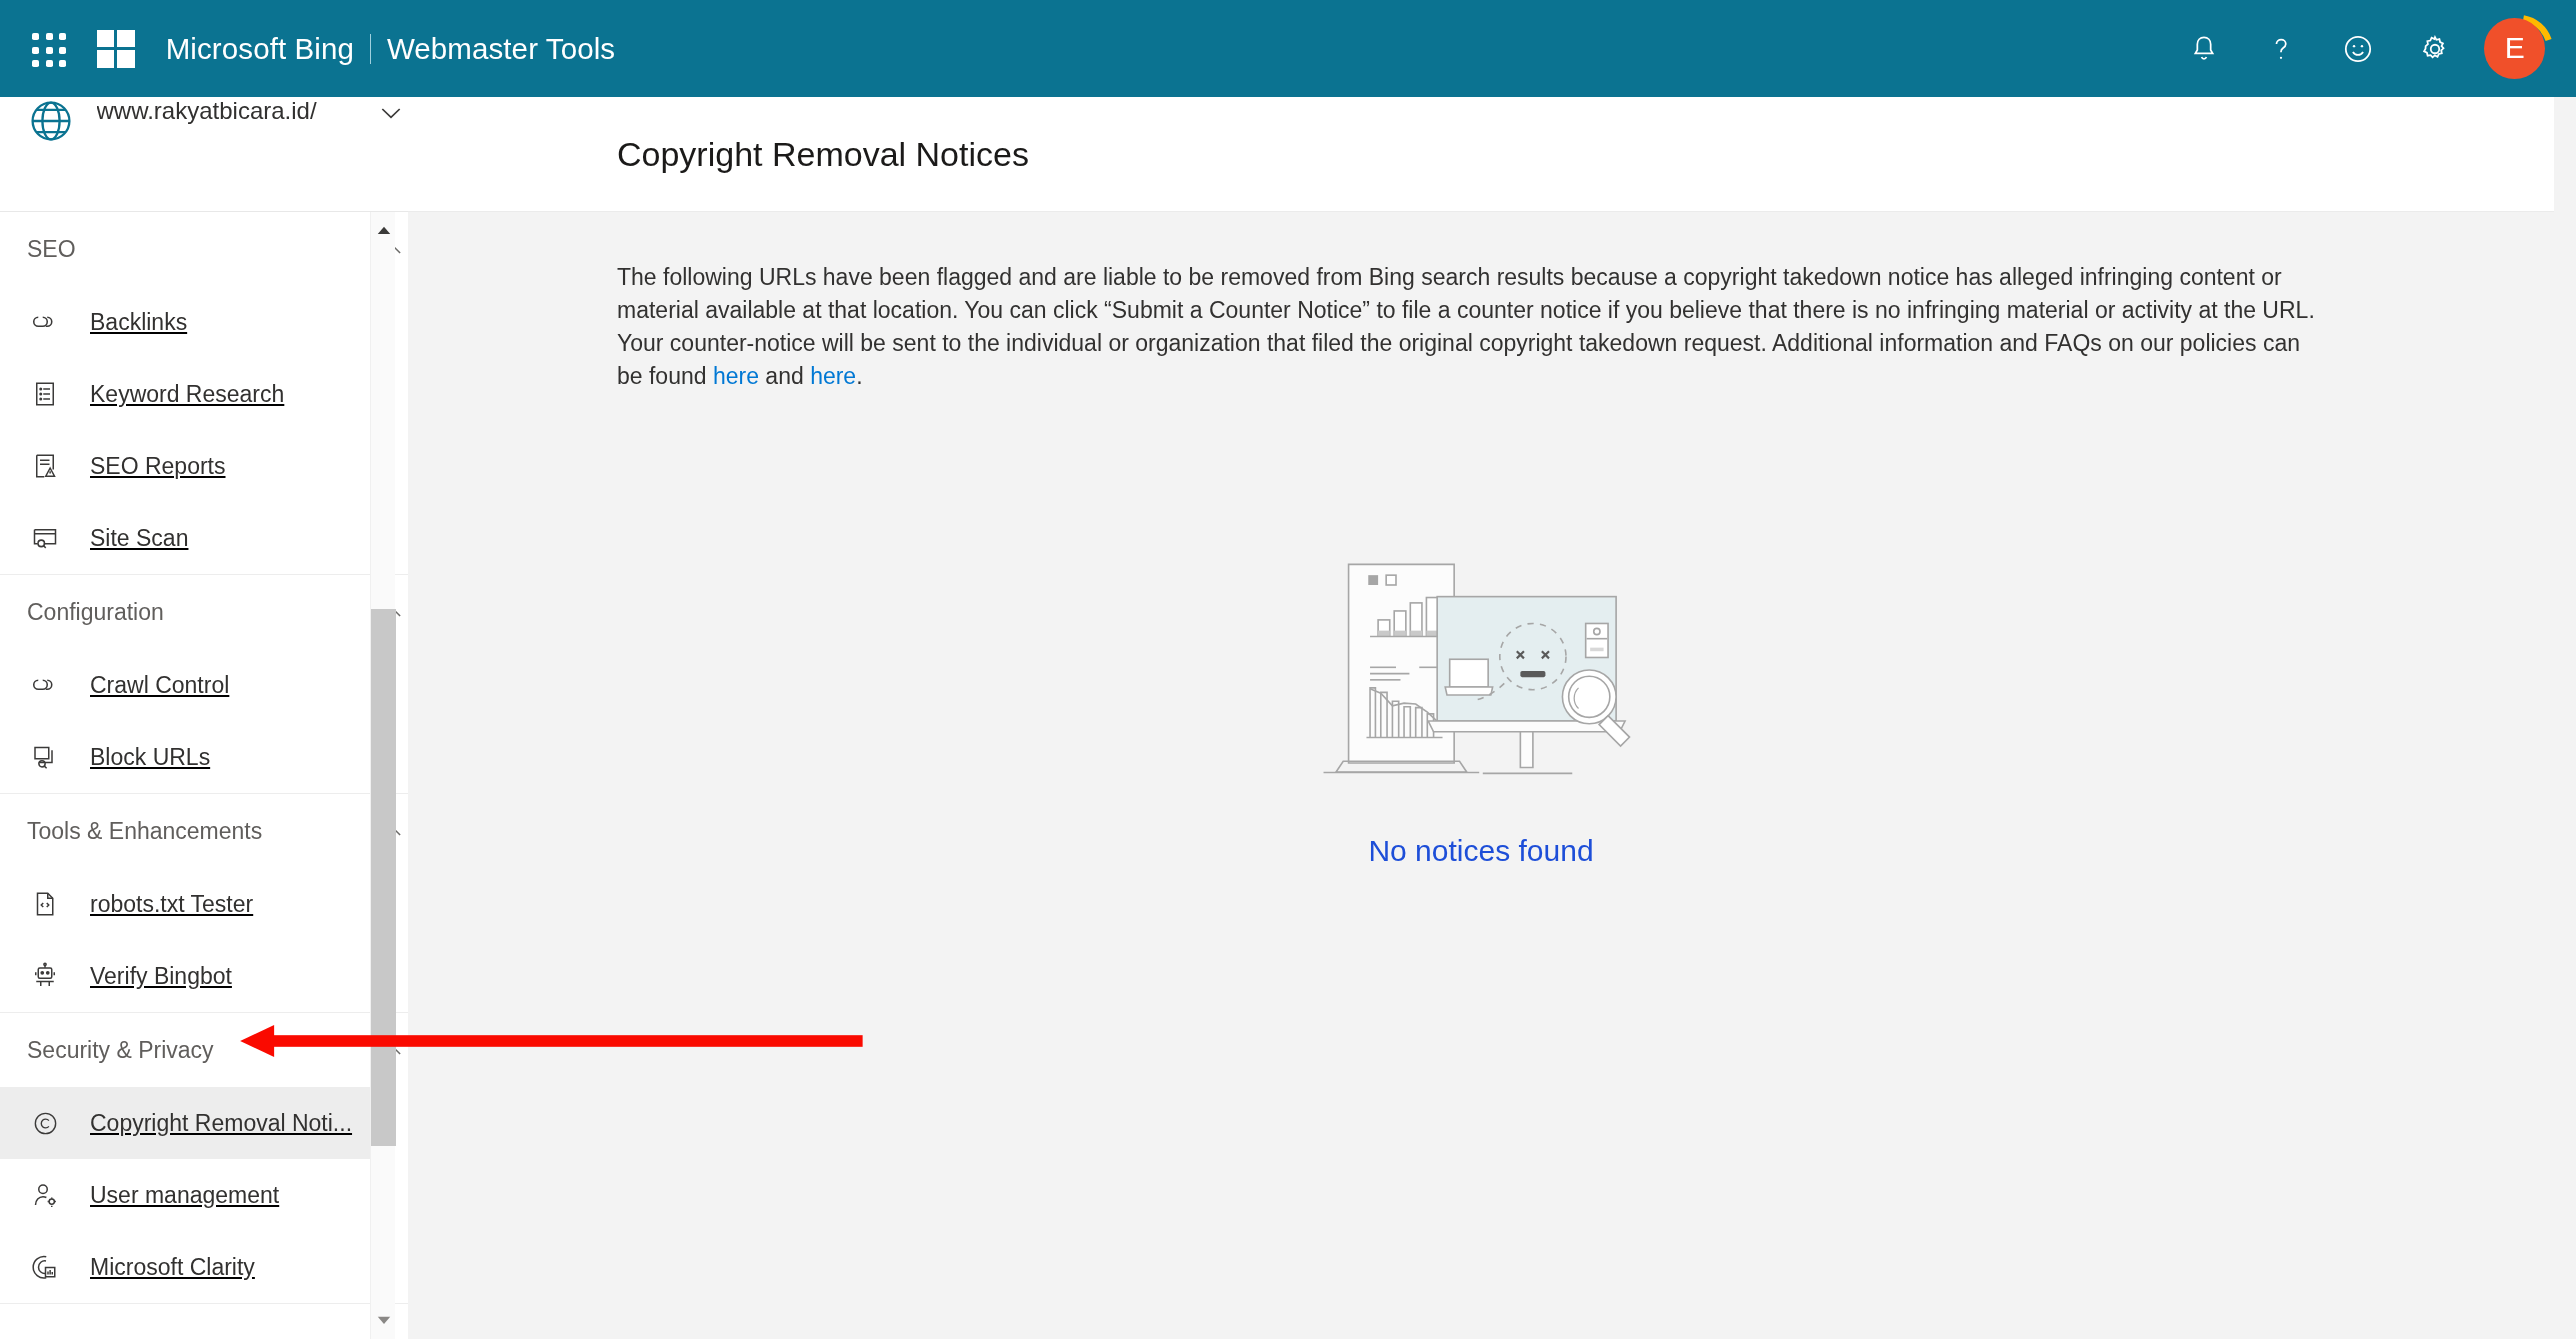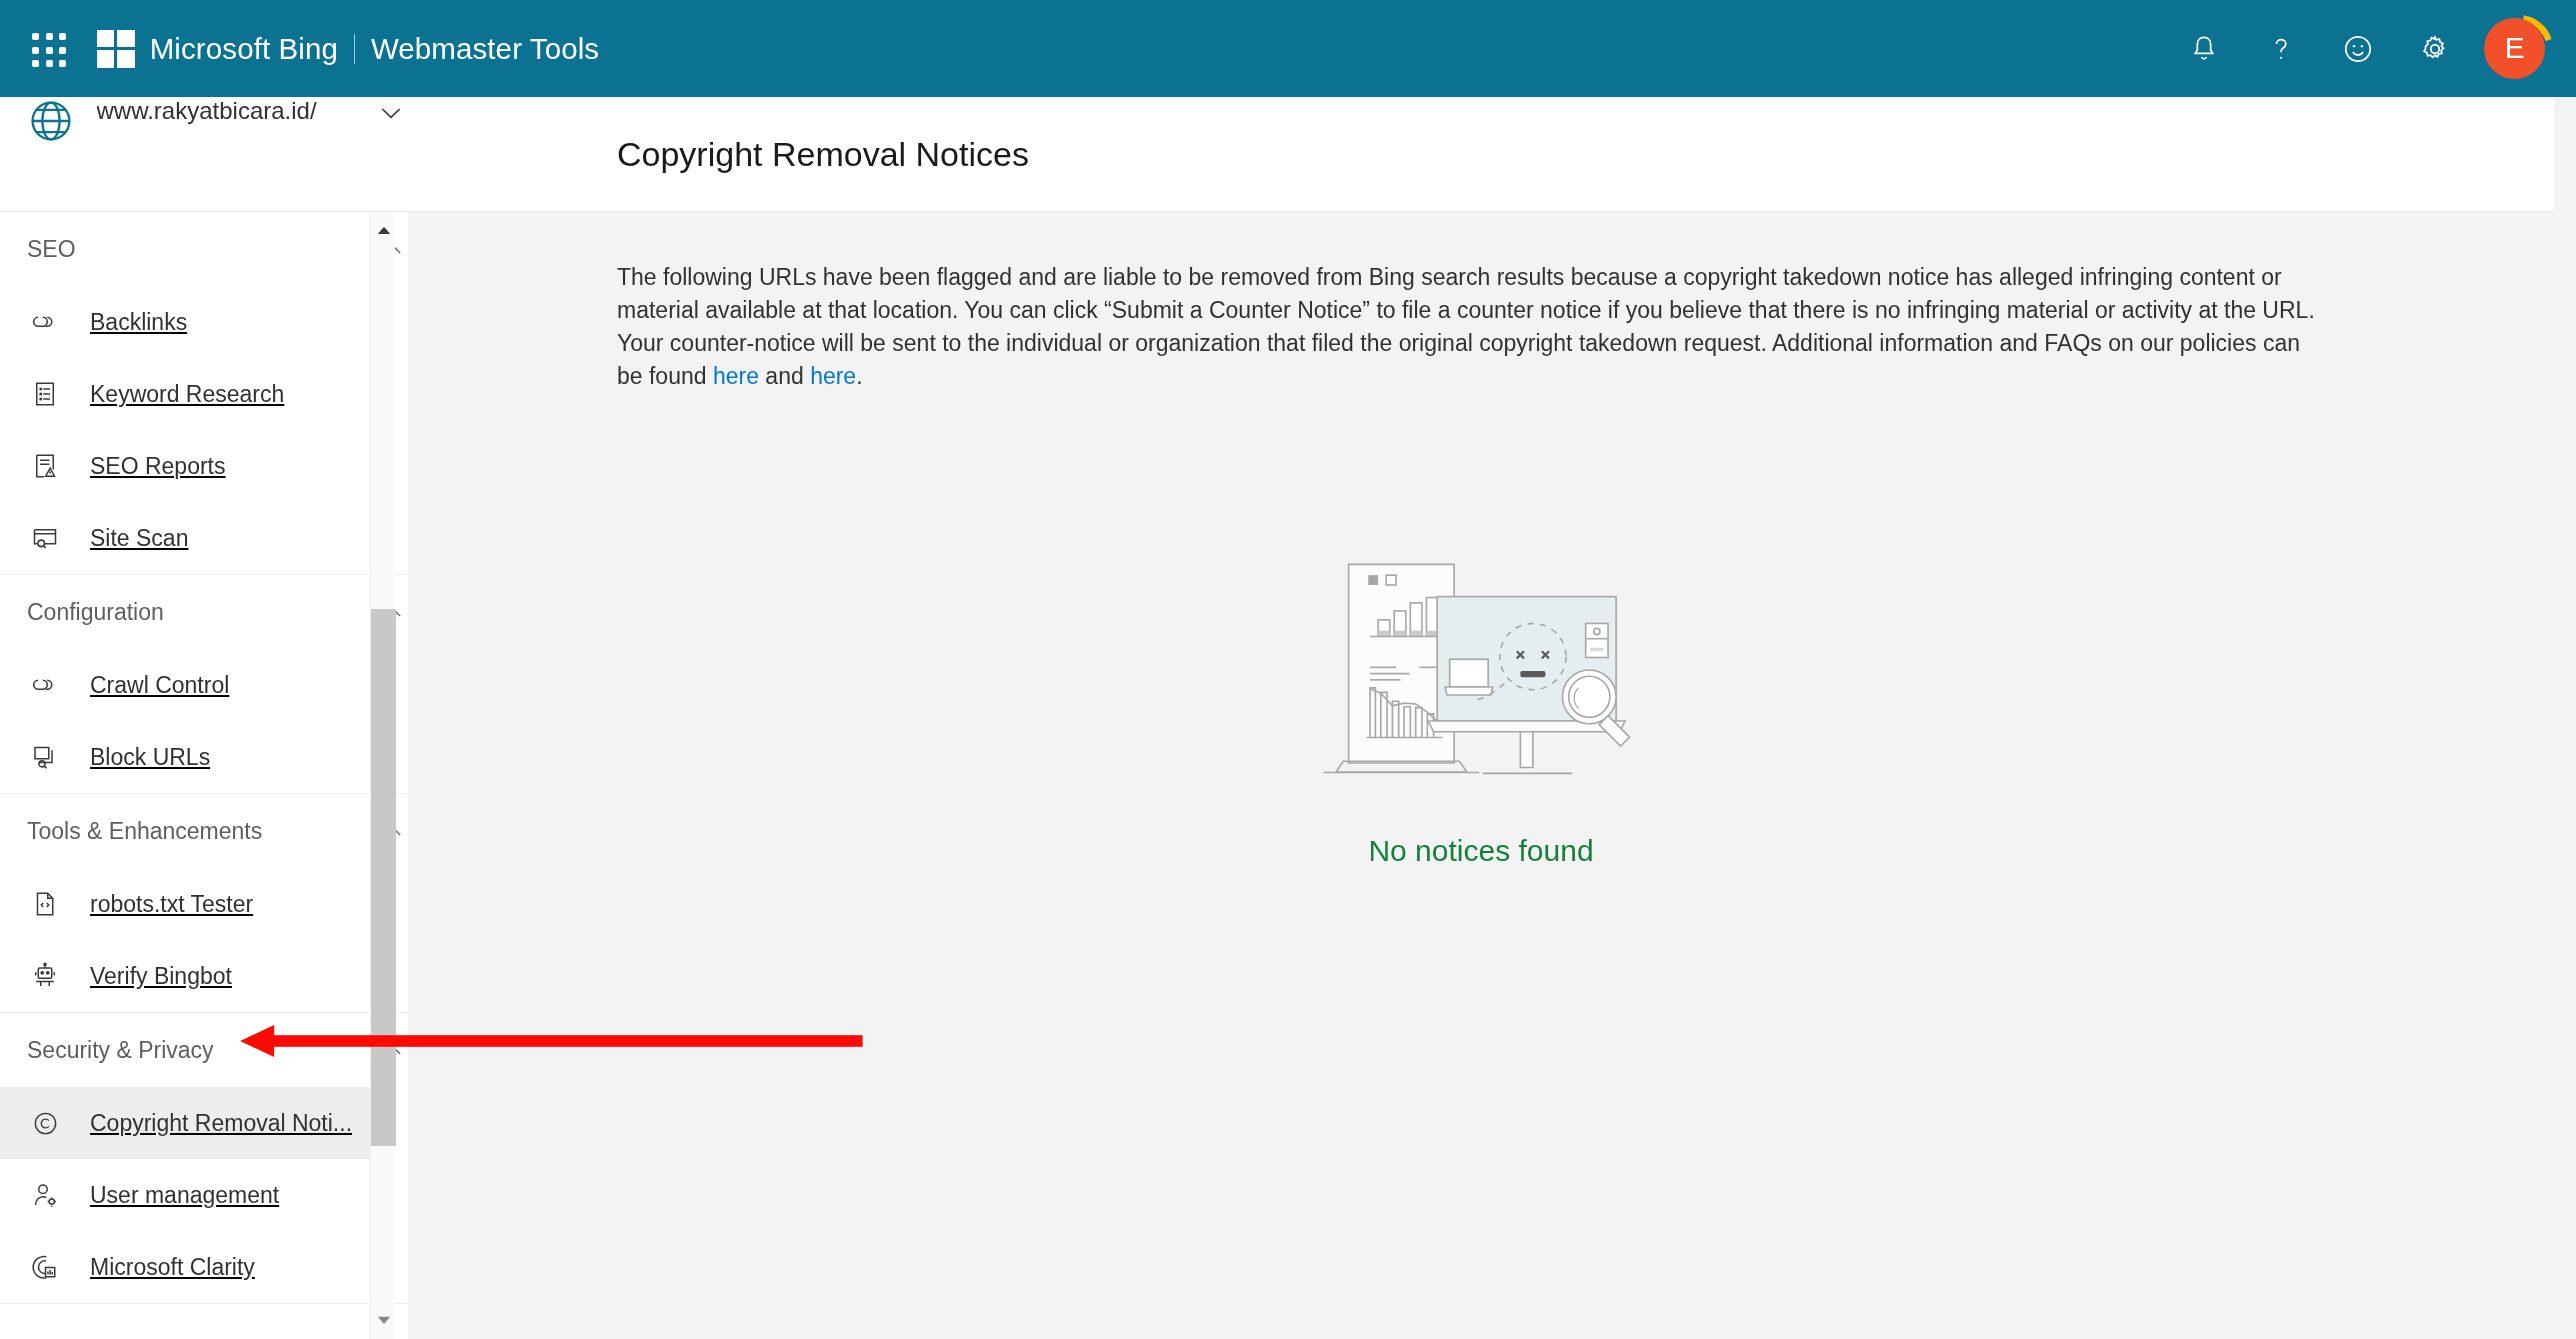--- a/index.html
+++ b/index.html
@@ -24,21 +24,21 @@
     gap: 6.3px; padding: 11.6px 12.5px; cursor: pointer;
   }
   .waffle i { width: 7.2px; height: 7.2px; border-radius: 1.8px; background: #ffffff; display:block; }
   .winlogo {
     margin-left: 23px; width: 38px; height: 38px;
     display: grid; grid-template-columns: 1fr 1fr; grid-template-rows: 1fr 1fr;
     gap: 3.6px;
   }
   .winlogo i { background: #ffffff; display: block; }
   .brand {
-    margin-left: 15px; color: #ffffff;
+    margin-left: 31px; color: #ffffff;
     font-size: 29.5px; font-weight: 400; letter-spacing: 0.1px;
     white-space: nowrap;
   }
   .brand-sep {
     display: inline-block; width: 0.9px; height: 30px;
     background: #9fd0de; margin: 0 16px; vertical-align: -5.4px;
   }
   .brand-sub { color: #ffffff; font-size: 29.5px; }
   .topbar-right {
     margin-left: auto; display: flex; align-items: center;
@@ -151,21 +151,21 @@
     max-width: 1699px;
   }
   .intro a { color: #0078d4; text-decoration: none; }
 
   .empty-state {
     margin-top: 156px;
     display: flex; flex-direction: column; align-items: center;
   }
   .empty-illo { width: 340px; height: 242px; }
   .empty-text {
-    margin-top: 43px; font-size: 30px; color: #15803d;
+    margin-top: 43px; font-size: 30px; color: #1d4ed8;
   }
 
   
   .annot-arrow {
     position: absolute; left: 233px; top: 1022px;
     width: 635px; height: 38px; pointer-events: none; z-index: 50;
   }
 </style>
 </head>
 <body>

